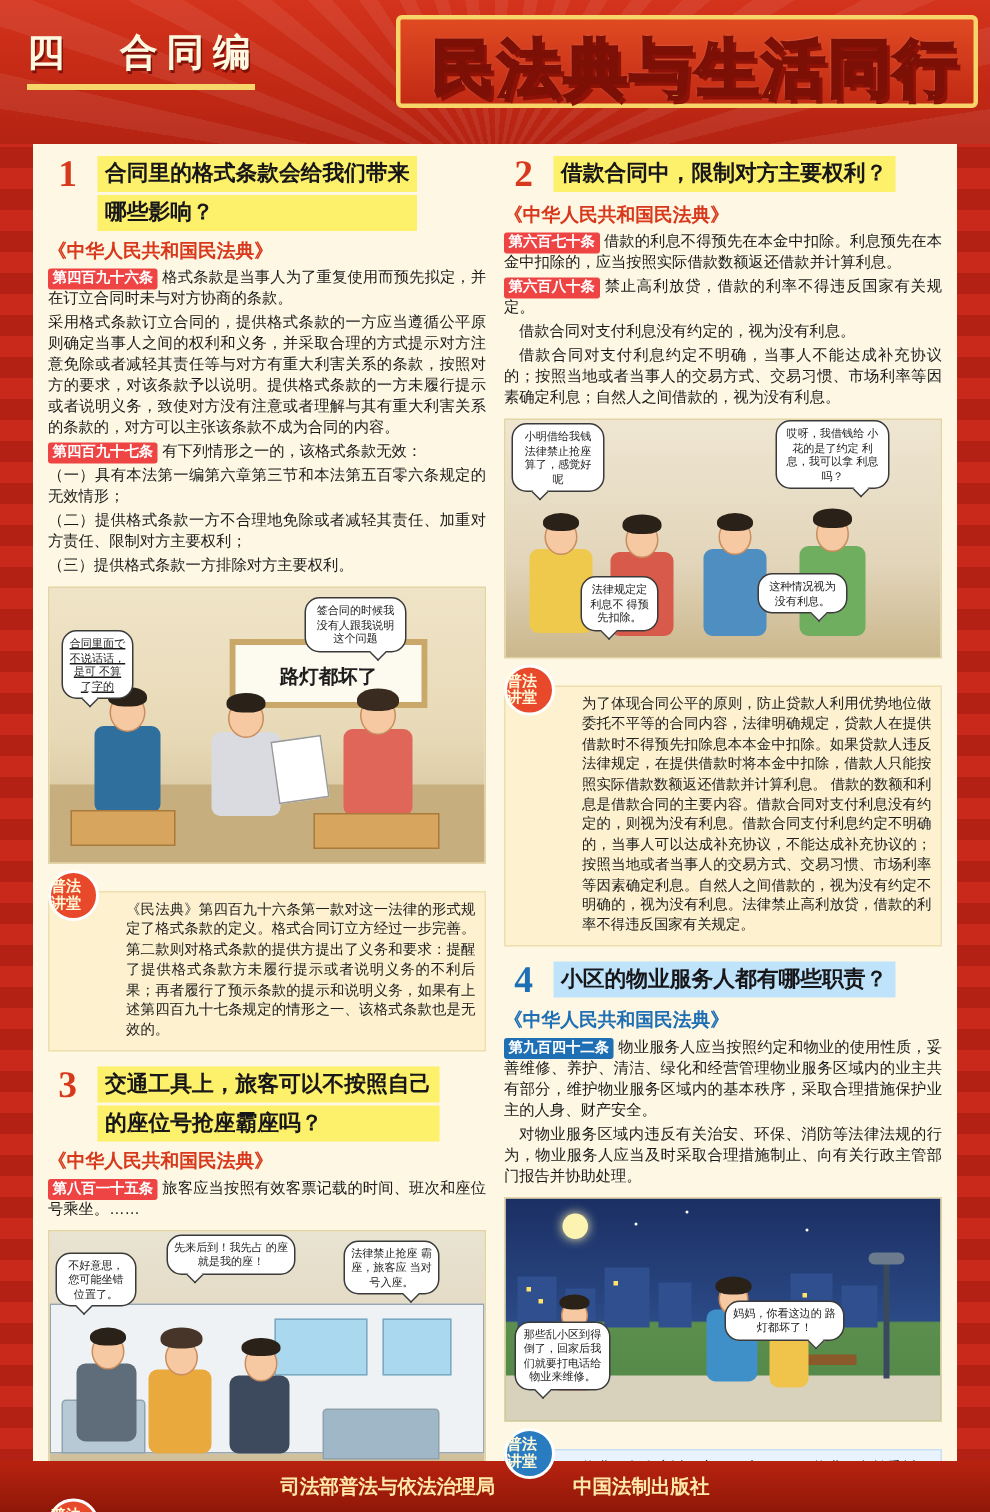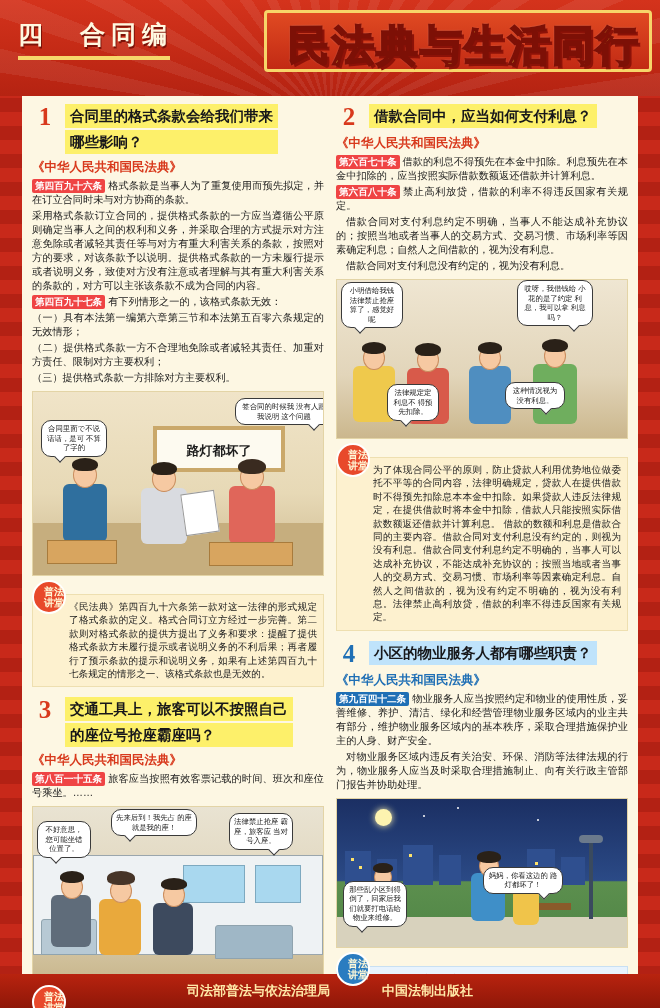--- a/index.html
+++ b/index.html
@@ -112,28 +112,28 @@
     transform: rotate(45deg);
   }
   .bubble.tb:after { bottom: -5px; left: 14px; }
   .bubble.tl:after { bottom: -5px; right: 14px; }
 
   
   .explain { position: relative; margin-top: 18px; }
   .explain-badge {
     position: absolute; left: 0; top: -14px; width: 34px; height: 34px; border-radius: 50%;
     background: #e8492b; color: #fff9d8; font-size: 10px; font-weight: bold;
-    display: flex; align-items: center; justify-content: center; text-align: right;
+    display: flex; align-items: center; justify-content: center; text-align: left;
     line-height: 11px; border: 2px solid #fff; z-index: 3;
     font-family: "Liberation Serif", serif;
   }
   .explain-badge.blue { background: #2a7cc0; }
   .explain-body {
     background: #fdf1cf; border: 1px solid #eedfb0;
-    padding: 5px 6px 6px 36px; font-size: 9.6px; line-height: 13.4px;
+    padding: 5px 6px 6px 51px; font-size: 9.6px; line-height: 13.4px;
     color: #222; text-align: justify;
   }
   .explain-body.blueb { background: #e8f3fd; border-color: #c8e0f3; }
 
   
   .footer {
     position: absolute; left: 0; right: 0; bottom: 0; height: 34px;
     background: linear-gradient(180deg,#b8230f,#8f1708);
     color: #ffe9a8; font-size: 13px; font-weight: bold;
     display: flex; align-items: center; justify-content: center; gap: 52px;
@@ -225,23 +225,23 @@
             <div class="head" style="left:119px;top:74px;width:24px;height:26px;"></div>
             <div class="hair" style="left:118px;top:70px;width:26px;height:13px;"></div>
             <div style="position:absolute;left:150px;top:100px;width:34px;height:42px;background:#fff;border:1px solid #9a9a9a;transform:rotate(-8deg);"></div>
 
             <div class="p-body" style="left:196px;top:94px;width:46px;height:58px;background:#e0665a;"></div>
             <div class="head" style="left:207px;top:72px;width:24px;height:26px;"></div>
             <div class="hair" style="left:205px;top:67px;width:28px;height:15px;background:#3a2b20;"></div>
 
             <div class="desk" style="left:14px;top:148px;width:70px;height:24px;"></div>
             <div class="desk" style="left:176px;top:150px;width:84px;height:24px;"></div>
-            <div class="bubble tb" style="left:8px;top:28px;width:66px;">合同里面で不说话话，是可
+            <div class="bubble tb" style="left:8px;top:28px;width:48px;text-decoration:underline;">合同里面で不说话话，是可
 不算了字的</div>
-            <div class="bubble tl" style="left:202px;top:6px;width:98px;">签合同的时候我
+            <div class="bubble tl" style="left:170px;top:6px;width:68px;">签合同的时候我
 没有人跟我说明
 这个问题</div>
           </div>
 
           <div class="explain">
             <div class="explain-badge">普法
 讲堂</div>
             <div class="explain-body">《民法典》第四百九十六条第一款对这一法律的形式规定了格式条款的定义。格式合同订立方经过一步完善。第二款则对格式条款的提供方提出了义务和要求：提醒了提供格式条款方未履行提示或者说明义务的不利后果；再者履行了预示条款的提示和说明义务，如果有上述第四百九十七条规定的情形之一、该格式条款也是无效的。</div>
           </div>
         </div>
@@ -292,29 +292,29 @@
           </div>
         </div>
       </div>
 
       <div class="col">
 
         <div>
           <div class="sec-head">
             <div class="num">2</div>
             <div>
-              <div class="sec-title">借款合同中，应当如何支付利息？</div>
+              <div class="sec-title">借款合同中，限制对方主要权利？</div>
             </div>
           </div>
           <div class="law-head">《中华人民共和国民法典》</div>
           <div class="article">
             <p><span class="tag">第六百七十条</span><span>借款的利息不得预先在本金中扣除。利息预先在本金中扣除的，应当按照实际借款数额返还借款并计算利息。</span></p>
             <p><span class="tag">第六百八十条</span><span>禁止高利放贷，借款的利率不得违反国家有关规定。</span></p>
+            <p style="text-indent:10px;"><span>借款合同对支付利息没有约定的，视为没有利息。</span></p>
             <p style="text-indent:10px;"><span>借款合同对支付利息约定不明确，当事人不能达成补充协议的；按照当地或者当事人的交易方式、交易习惯、市场利率等因素确定利息；自然人之间借款的，视为没有利息。</span></p>
-            <p style="text-indent:10px;"><span>借款合同对支付利息没有约定的，视为没有利息。</span></p>
           </div>
 
           <div class="illus scene2">
             <div class="p-body" style="left:16px;top:86px;width:42px;height:56px;background:#efc94c;"></div>
             <div class="head" style="left:26px;top:66px;width:22px;height:24px;"></div>
             <div class="hair" style="left:25px;top:62px;width:24px;height:12px;"></div>
 
             <div class="p-body" style="left:70px;top:88px;width:42px;height:56px;background:#d85a4a;"></div>
             <div class="head" style="left:80px;top:68px;width:22px;height:24px;"></div>
             <div class="hair" style="left:78px;top:63px;width:26px;height:13px;"></div>

